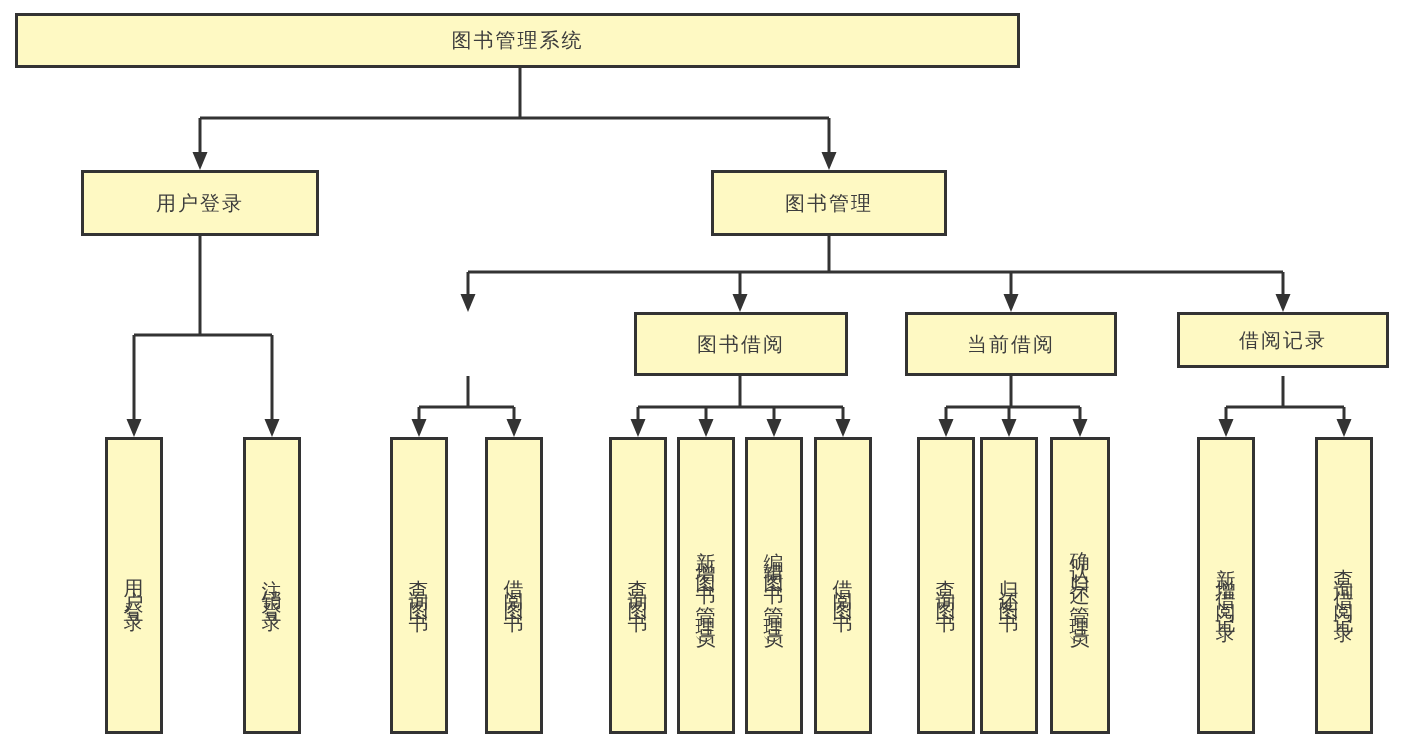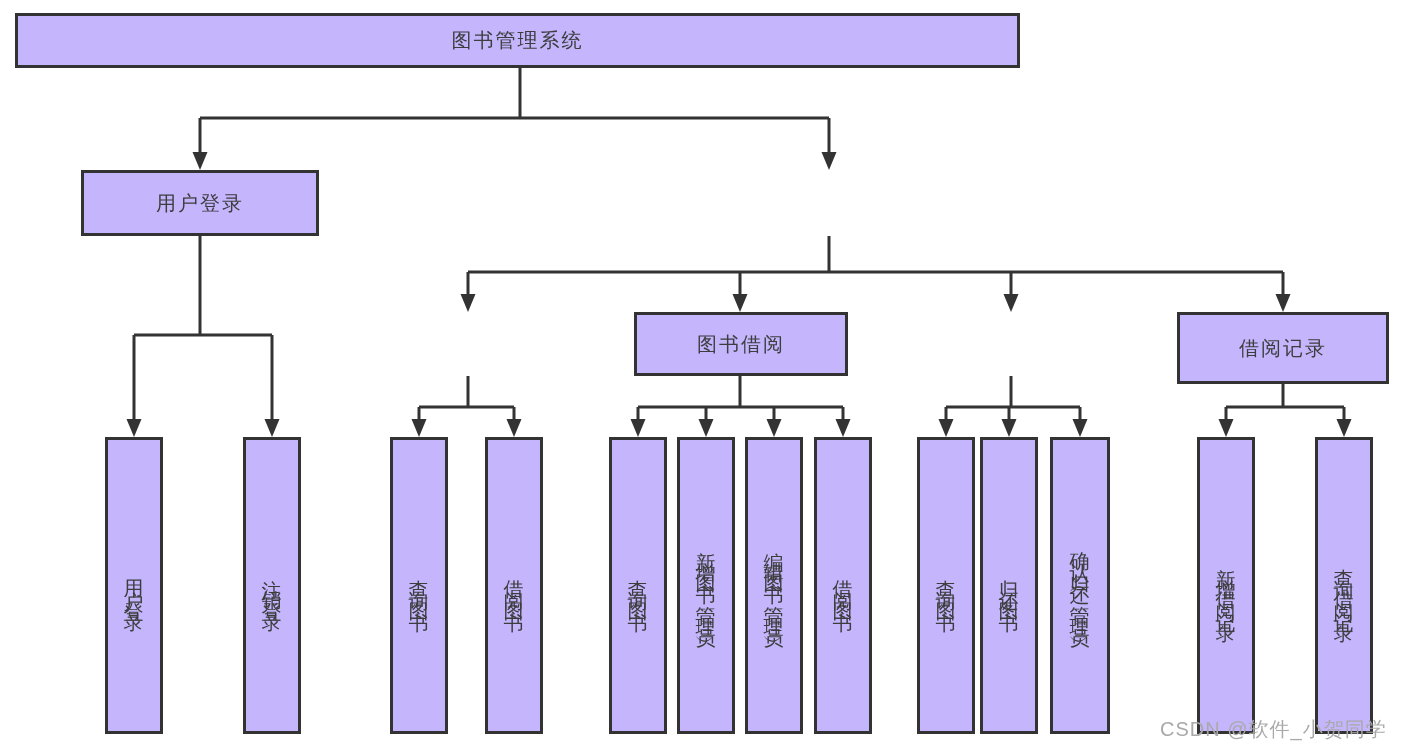--- a/index.html
+++ b/index.html
@@ -23,21 +23,21 @@
     fill: none;
   }
   svg.connectors polygon {
     fill: var(--line, #333333);
     stroke: none;
   }
   .box {
     position: absolute;
     box-sizing: border-box;
     border: 3px solid var(--line, #333333);
-    background: #c4b5fd;
+    background: #fef9c3;
     display: flex;
     align-items: center;
     justify-content: center;
     color: var(--text, #3d3d3d);
     font-size: 20px;
     letter-spacing: 2px;
     z-index: 2;
   }
   .box.vertical span {
     writing-mode: vertical-rl;
@@ -46,21 +46,21 @@
     line-height: 1;
     font-size: 20px;
   }
   
   .root          { left: 15px;  top: 13px;  width: 1005px; height: 55px; }
   .n-user-login  { left: 81px;  top: 170px; width: 238px;  height: 66px; }
   .n-book-mgmt   { left: 711px; top: 170px; width: 236px;  height: 66px; }
   .n-new-books   { left: 362px; top: 312px; width: 212px;  height: 64px; }
   .n-book-borrow { left: 634px; top: 312px; width: 214px;  height: 64px; }
   .n-current     { left: 905px; top: 312px; width: 212px;  height: 64px; }
-  .n-records     { left: 1177px;top: 312px; width: 212px;  height: 72px; }
+  .n-records     { left: 1177px;top: 312px; width: 212px;  height: 56px; }
   .leaf { top: 437px; height: 297px; width: 58px; }
   .l-u1 { left: 105px; }
   .l-u2 { left: 243px; }
   .l-n1 { left: 390px; }
   .l-n2 { left: 485px; }
   .l-b1 { left: 609px; }
   .l-b2 { left: 677px; }
   .l-b3 { left: 745px; }
   .l-b4 { left: 814px; }
   .l-c1 { left: 917px; }
@@ -147,24 +147,30 @@
     <polygon points="1344,437 1336.5,419 1351.5,419"></polygon>
   </svg>
 
   <div class="box root">
     <span>图书管理系统</span>
   </div>
 
   <div class="box n-user-login">
     <span>用户登录</span>
   </div>
+  <div class="box n-book-mgmt">
+    <span>图书管理</span>
+  </div>
 
   <div class="box n-book-borrow">
     <span>图书借阅</span>
   </div>
+  <div class="box n-current">
+    <span>当前借阅</span>
+  </div>
   <div class="box n-records">
     <span>借阅记录</span>
   </div>
 
   <div class="box vertical leaf l-u1">
     <span>用户登录</span>
   </div>
   <div class="box vertical leaf l-u2">
     <span>注销登录</span>
   </div>
@@ -199,15 +205,14 @@
     <span>确认归还（管理员）</span>
   </div>
 
   <div class="box vertical leaf l-r1">
     <span>新增借阅记录</span>
   </div>
   <div class="box vertical leaf l-r2">
     <span>查询借阅记录</span>
   </div>
 
-  <div class="watermark">CSDN @软件_小贺同学</div>
 
 </div>
 
 </body></html>

